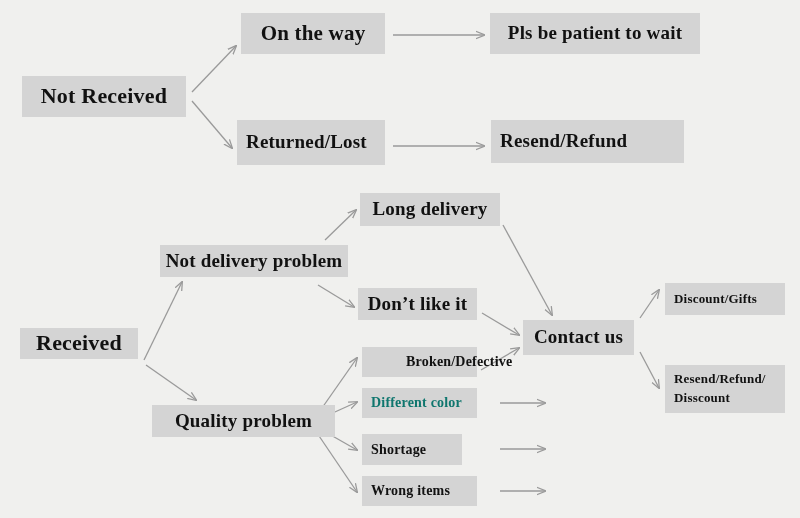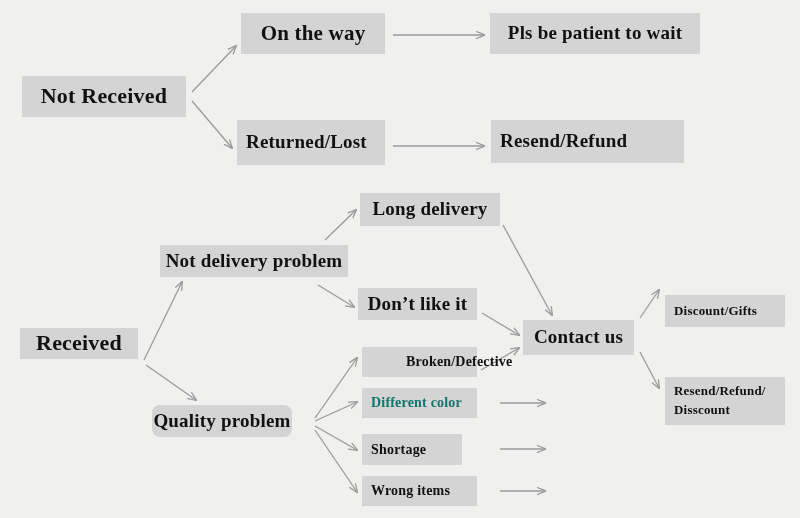--- a/index.html
+++ b/index.html
@@ -42,21 +42,21 @@
     white-space: pre-line;
     z-index: 2;
   }
   .node.pad-l { padding-left: 9px; }
   .node.pad-c { justify-content: center; }
   
   .t-root   { font-size: 22px; }
   .t-large  { font-size: 21px; }
   .t-mid    { font-size: 19px; }
   .t-small  { font-size: 14px; }
-  .t-xsmall { font-size: 13px; margin-top: 12px; }
+  .t-xsmall { font-size: 13px; }
   .two-line {
     flex-direction: column;
     align-items: flex-start;
     justify-content: center;
     line-height: 1.45;
   }
 </style>
 </head>
 <body>
 
@@ -93,21 +93,21 @@
   <div id="node-layer">
       <div class="node t-root pad-c" style="left: 22px; top: 76px; width: 164px; height: 41px; background: rgb(212, 212, 212); color: rgb(17, 17, 17);">Not Received</div>
       <div class="node t-large pad-c" style="left: 241px; top: 13px; width: 144px; height: 41px; background: rgb(212, 212, 212); color: rgb(17, 17, 17);">On the way</div>
       <div class="node t-mid pad-c" style="left: 490px; top: 13px; width: 210px; height: 41px; background: rgb(212, 212, 212); color: rgb(17, 17, 17);">Pls be patient to wait</div>
       <div class="node t-mid pad-l" style="left: 237px; top: 120px; width: 148px; height: 45px; background: rgb(212, 212, 212); color: rgb(17, 17, 17);">Returned/Lost</div>
       <div class="node t-mid pad-l" style="left: 491px; top: 120px; width: 193px; height: 43px; background: rgb(212, 212, 212); color: rgb(17, 17, 17);">Resend/Refund</div>
       <div class="node t-root pad-c" style="left: 20px; top: 328px; width: 118px; height: 31px; background: rgb(212, 212, 212); color: rgb(17, 17, 17);">Received</div>
       <div class="node t-mid pad-c" style="left: 160px; top: 245px; width: 188px; height: 32px; background: rgb(212, 212, 212); color: rgb(17, 17, 17);">Not delivery problem</div>
       <div class="node t-mid pad-c" style="left: 360px; top: 193px; width: 140px; height: 33px; background: rgb(212, 212, 212); color: rgb(17, 17, 17);">Long delivery</div>
       <div class="node t-mid pad-c" style="left: 358px; top: 288px; width: 119px; height: 32px; background: rgb(212, 212, 212); color: rgb(17, 17, 17);">Don’t like it</div>
-      <div class="node t-mid pad-c" style="left: 152px; top: 405px; width: 140px; height: 32px; background: rgb(212, 212, 212); color: rgb(17, 17, 17); border-radius: 8px;">Quality problem</div>
+      <div class="node t-mid pad-c" style="left: 152px; top: 405px; width: 183px; height: 32px; background: rgb(212, 212, 212); color: rgb(17, 17, 17);">Quality problem</div>
       <div class="node t-small pad-l" style="left: 362px; top: 347px; width: 115px; height: 30px; background: rgb(212, 212, 212); color: rgb(17, 17, 17); padding-left: 44px;">Broken/Defective</div>
       <div class="node t-small pad-l" style="left: 362px; top: 388px; width: 115px; height: 30px; background: rgb(212, 212, 212); color: #0f766e;">Different color</div>
       <div class="node t-small pad-l" style="left: 362px; top: 434px; width: 100px; height: 31px; background: rgb(212, 212, 212); color: rgb(17, 17, 17);">Shortage</div>
       <div class="node t-small pad-l" style="left: 362px; top: 476px; width: 115px; height: 30px; background: rgb(212, 212, 212); color: rgb(17, 17, 17);">Wrong items</div>
       <div class="node t-mid pad-c" style="left: 523px; top: 320px; width: 111px; height: 35px; background: rgb(212, 212, 212); color: rgb(17, 17, 17);">Contact us</div>
       <div class="node t-xsmall pad-l" style="left: 665px; top: 283px; width: 120px; height: 32px; background: rgb(212, 212, 212); color: rgb(17, 17, 17);">Discount/Gifts</div>
       <div class="node t-xsmall pad-l two-line" style="left: 665px; top: 365px; width: 120px; height: 48px; background: rgb(212, 212, 212); color: rgb(17, 17, 17);"><span>Resend/Refund/</span><span>Disscount</span></div>
     </div>
 </div>
 

